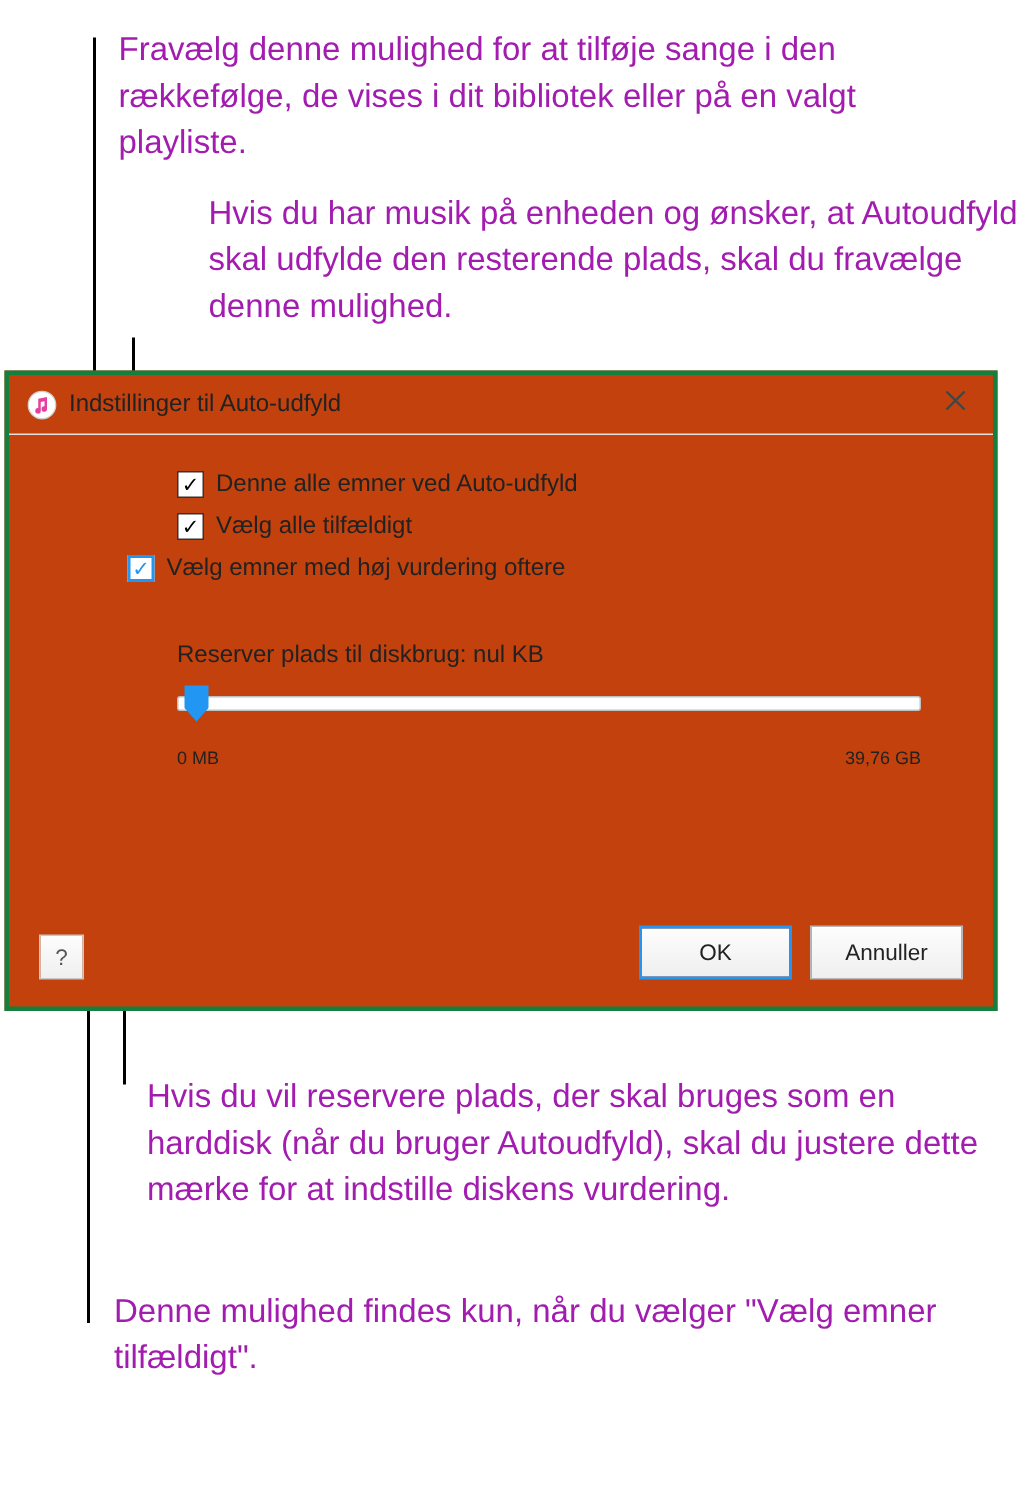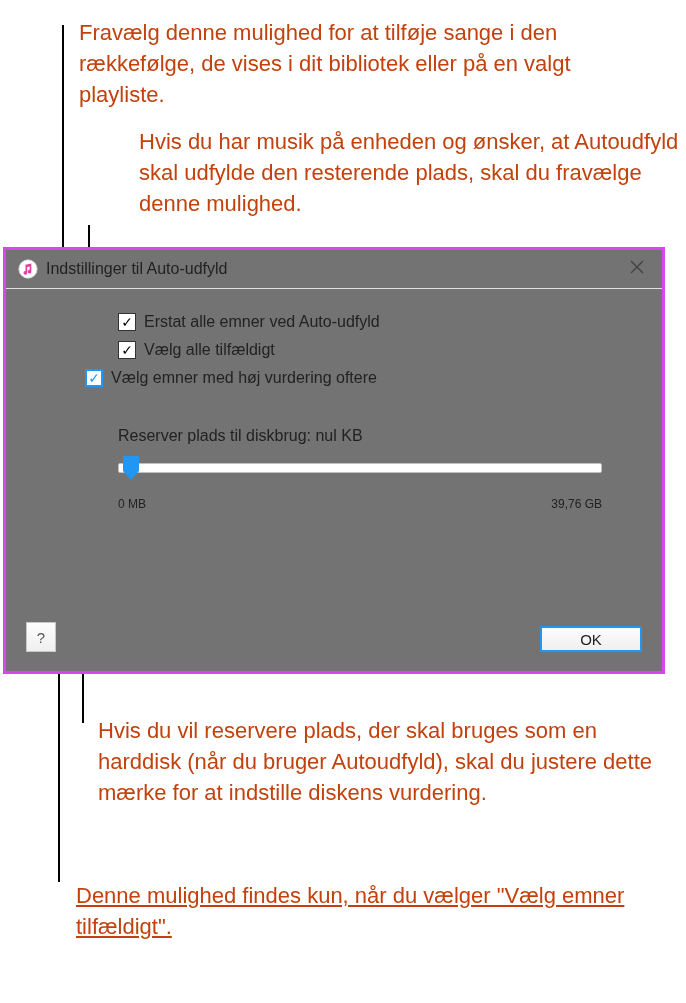--- a/index.html
+++ b/index.html
@@ -13,42 +13,42 @@
       background: #ffffff;
       width: 686px;
       height: 1003px;
       position: relative;
     }
     
     .annotation {
       position: absolute;
       font-size: 22px;
       line-height: 1.4;
-      color: #c2410c;
+      color: #a21caf;
       max-width: 560px;
     }
     
     .annotation-1 { top: 18px; left: 79px; }
     .annotation-2 { top: 127px; left: 119px; margin-left: 20px; }
     .annotation-3 { top: 716px; left: 98px; }
-    .annotation-4 { top: 881px; left: 76px; text-decoration: underline; }
+    .annotation-4 { top: 859px; left: 76px; }
     
     .callout-line {
       position: absolute;
       background: #000;
     }
     
     .dialog-wrapper {
       position: absolute;
       top: 247px;
       left: 3px;
       width: 662px;
       height: 427px;
-      border: 3px solid #d946ef;
-      background: #737373;
+      border: 3px solid #15803d;
+      background: #c2410c;
     }
     
     .titlebar {
       display: flex;
       align-items: center;
       padding: 8px 12px;
       border-bottom: 1px solid #e0e0e0;
     }
     
     .app-icon {
@@ -122,21 +122,21 @@
     }
     
     .checkbox-label {
       font-size: 16px;
       color: #222;
     }
     
     .slider-section {
       margin-top: 40px;
       margin-left: 92px;
-      margin-right: 40px;
+      margin-right: 28px;
     }
     
     .slider-label {
       font-size: 16px;
       color: #222;
       margin-bottom: 18px;
     }
     
     .slider-track {
       position: relative;
@@ -171,21 +171,21 @@
     .button-row {
       position: absolute;
       bottom: 18px;
       right: 20px;
       display: flex;
       gap: 12px;
     }
     
     .btn {
       width: 102px;
-      height: 26px;
+      height: 36px;
       background: linear-gradient(#fdfdfd, #efefef);
       border: 1px solid #b8b8b8;
       font-size: 15px;
       color: #222;
       cursor: pointer;
       display: flex;
       align-items: center;
       justify-content: center;
     }
     
@@ -242,21 +242,21 @@
       <svg width="14" height="14" viewBox="0 0 14 14">
         <line x1="1" y1="1" x2="13" y2="13" stroke="#444" stroke-width="1.5"></line>
         <line x1="13" y1="1" x2="1" y2="13" stroke="#444" stroke-width="1.5"></line>
       </svg>
     </span>
   </div>
 
   <div class="dialog-body">
     <div class="checkbox-row">
       <span class="checkbox checked"></span>
-      <span class="checkbox-label">Erstat alle emner ved Auto-udfyld</span>
+      <span class="checkbox-label">Denne alle emner ved Auto-udfyld</span>
     </div>
 
     <div class="checkbox-row">
       <span class="checkbox checked"></span>
       <span class="checkbox-label">Vælg alle tilfældigt</span>
     </div>
 
     <div class="checkbox-row indented">
       <span class="checkbox checked highlighted"></span>
       <span class="checkbox-label">Vælg emner med høj vurdering oftere</span>
@@ -274,15 +274,16 @@
       <div class="slider-values">
         <span>0 MB</span>
         <span>39,76 GB</span>
       </div>
     </div>
 
     <div class="help-btn">?</div>
 
     <div class="button-row">
       <div class="btn primary">OK</div>
+      <div class="btn">Annuller</div>
     </div>
   </div>
 </div>
 
 </body></html>

